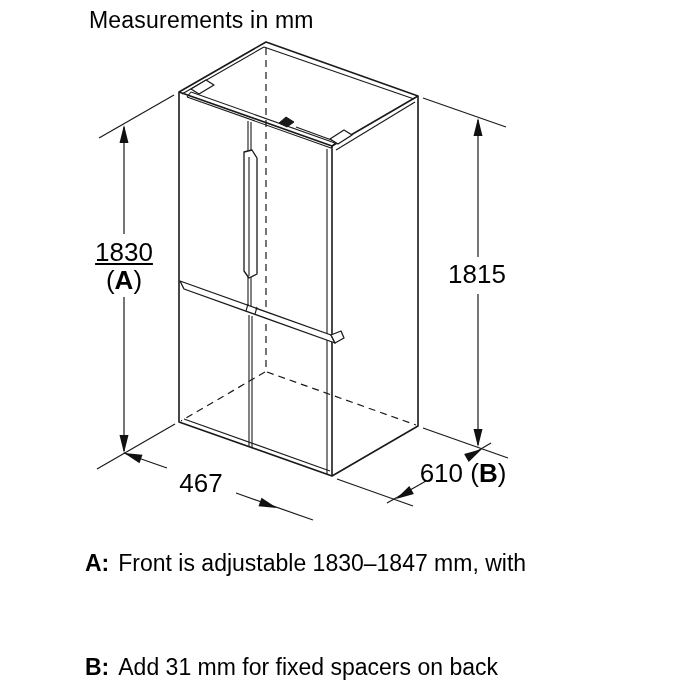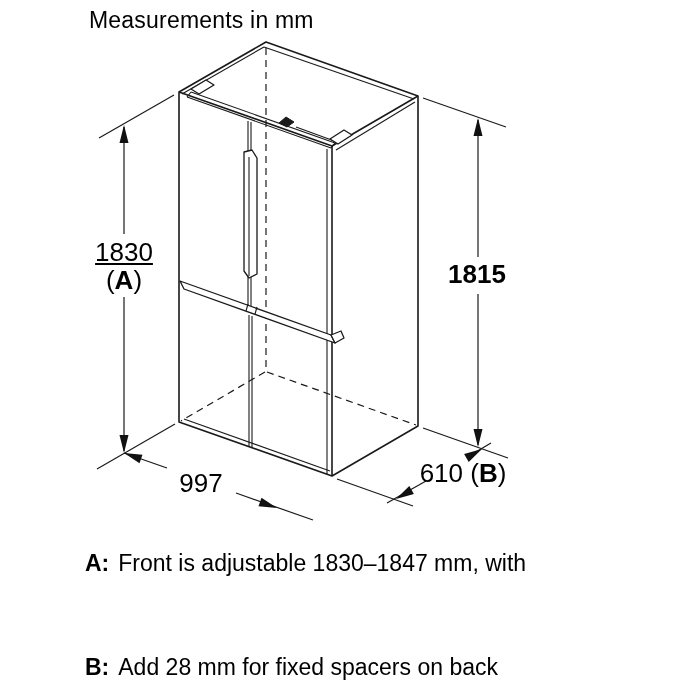--- a/index.html
+++ b/index.html
@@ -119,36 +119,36 @@
       <polygon class="arrow" points="396,499 413.9,493.9 409.3,486.1"></polygon>
     </g>
   </svg>
 
   <div class="dim-label" style="left:124px;top:252px;text-decoration:underline;">
     <span>1830</span>
   </div>
   <div class="dim-label" style="left:124px;top:280px;">
     <span>(</span><span class="dim-letter">A</span><span>)</span>
   </div>
-  <div class="dim-label" style="left:477px;top:274px;font-weight:bold;">
+  <div class="dim-label" style="left:477px;top:274px;">
     <span>1815</span>
   </div>
   <div class="dim-label" style="left:201px;top:483px;">
-    <span>997</span>
+    <span>467</span>
   </div>
   <div class="dim-label" style="left:463px;top:473px;">
     <span>610</span><span> (</span><span class="dim-letter">B</span><span>)</span>
   </div>
 
   <div class="note" style="top:550px;">
     <span class="note-prefix">A:</span>
     <span class="note-body">
       <span class="note-line">Front is adjustable 1830–1847 mm, with</span>
     </span>
   </div>
   <div class="note" style="top:654px;">
     <span class="note-prefix">B:</span>
     <span class="note-body">
-      <span class="note-line">Add 28 mm for fixed spacers on back</span>
+      <span class="note-line">Add 31 mm for fixed spacers on back</span>
     </span>
   </div>
 
 </div>
 
 </body></html>

